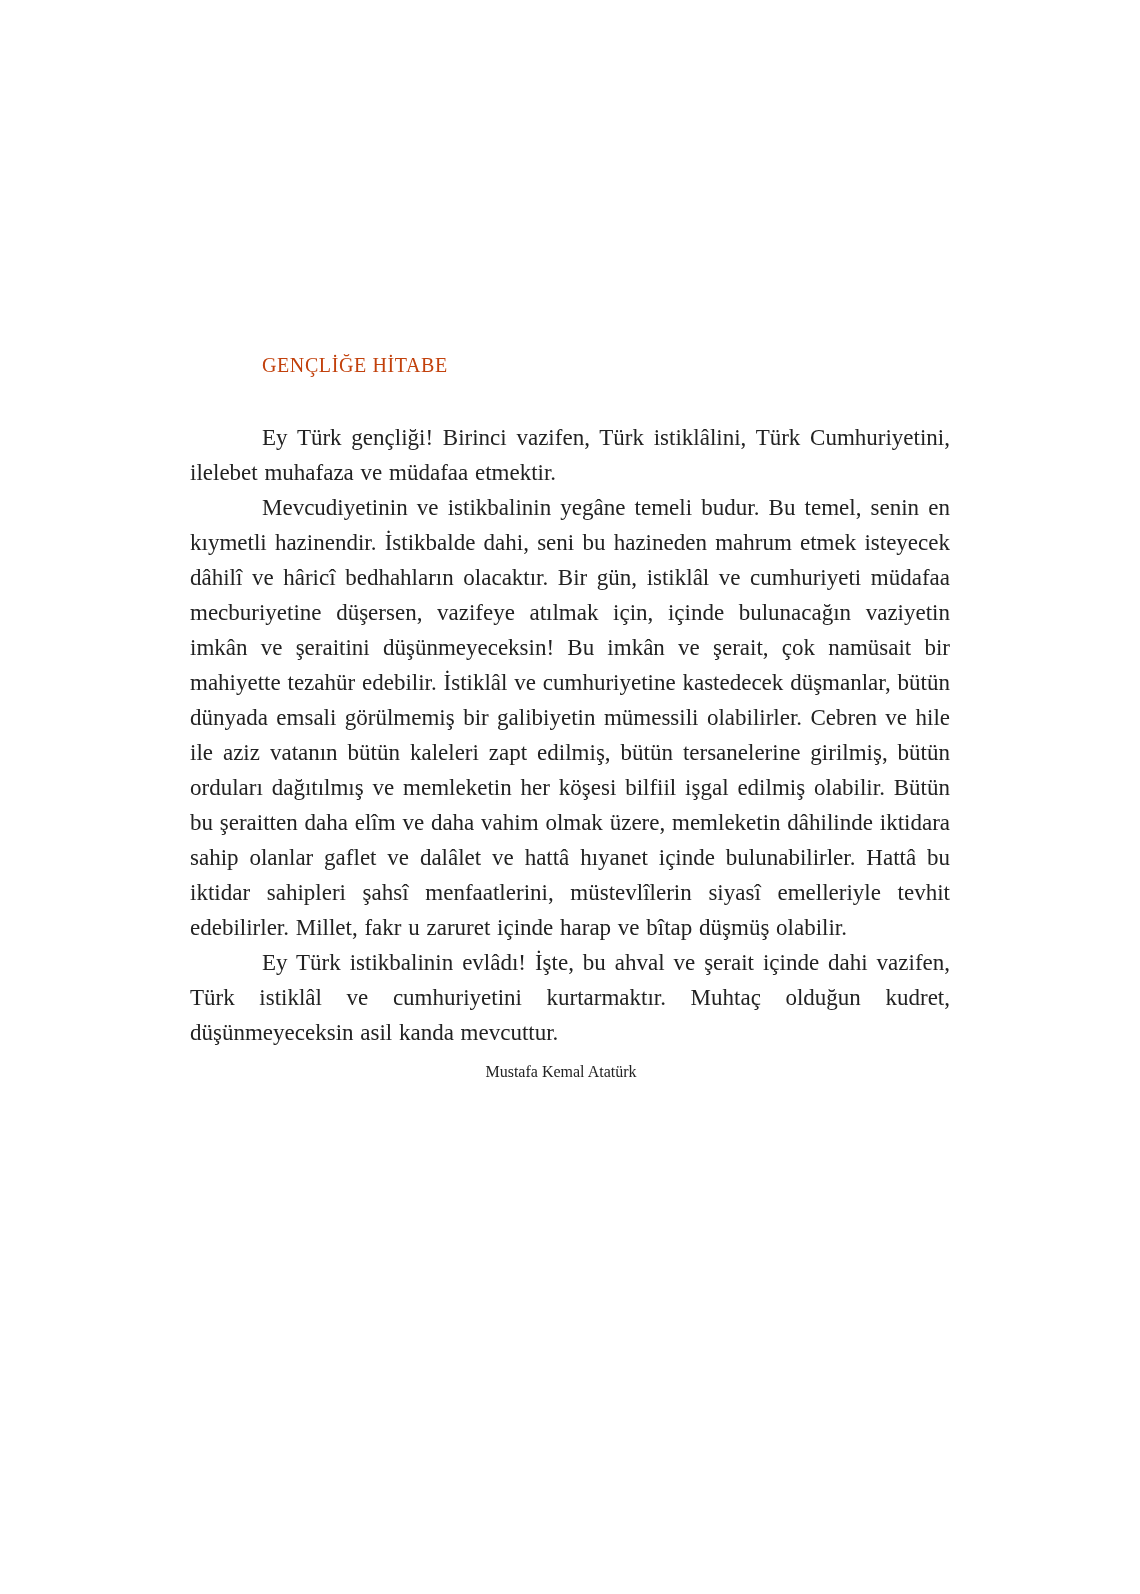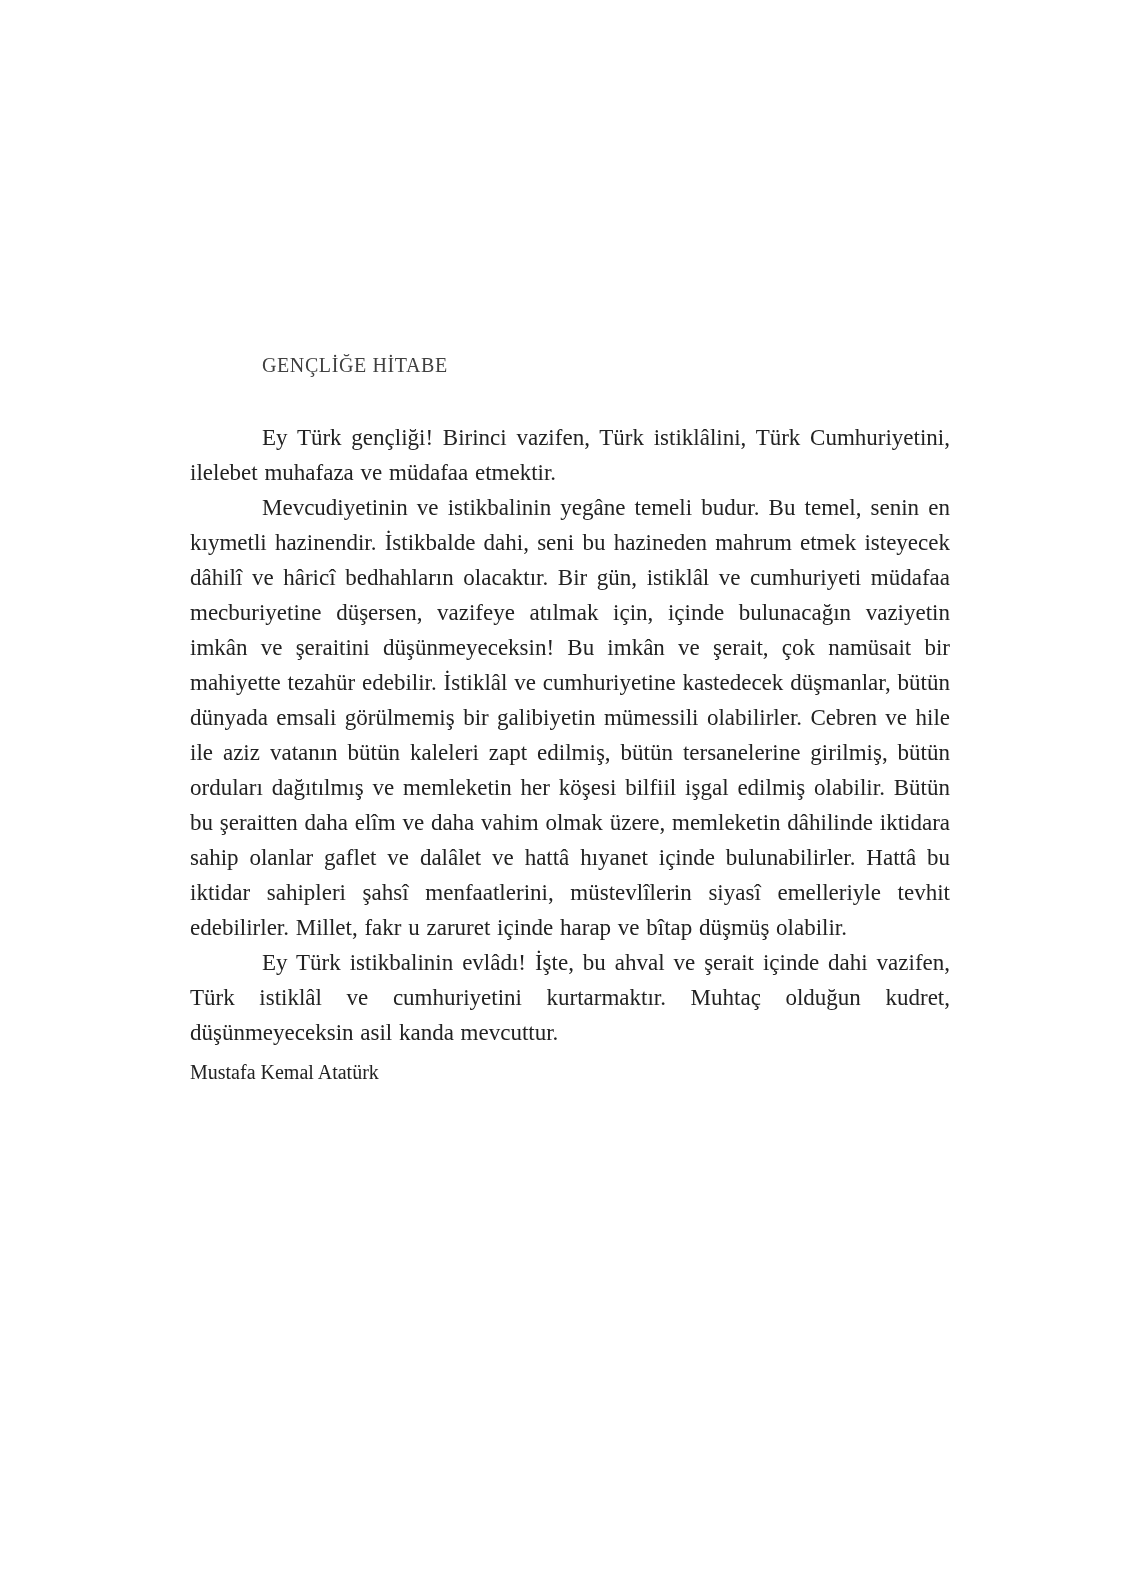--- a/index.html
+++ b/index.html
@@ -19,36 +19,36 @@
     width: 1140px;
     height: 1594px;
     padding: 352px 190px 0 190px;
   }
   .doc-title {
     margin: 0 0 42px 72px;
     font-size: 20px;
     font-weight: 400;
     letter-spacing: 0.6px;
     line-height: 26px;
-    color: #404040;
+    color: #c2410c;
   }
   .para {
     margin: 0;
     font-size: 23px;
     line-height: 35px;
     text-align: justify;
     text-indent: 72px;
     color: #222222;
     word-spacing: 1px;
   }
   .signature {
     margin: 0;
-    font-size: 20px;
+    font-size: 16px;
     line-height: 44.5px;
-    text-align: left;
+    text-align: center;
     padding-right: 18px;
     color: #222222;
   }
 </style>
 </head>
 <body>
 
 <div class="page">
   <h1 class="doc-title">GENÇLİĞE HİTABE</h1>
 

